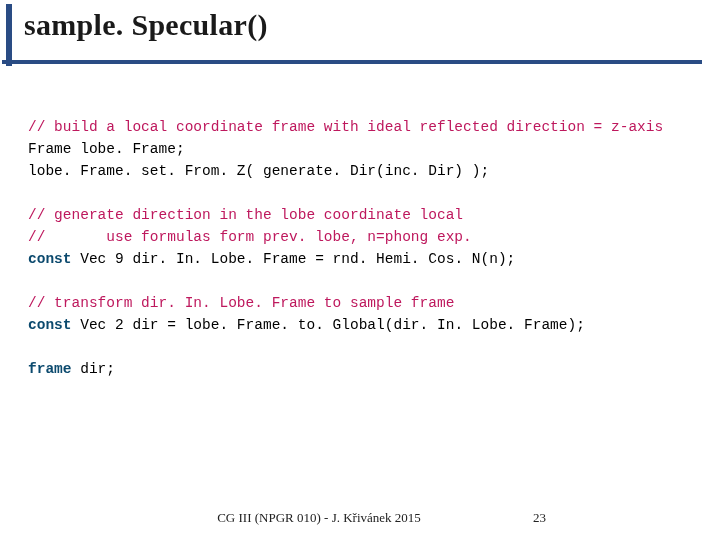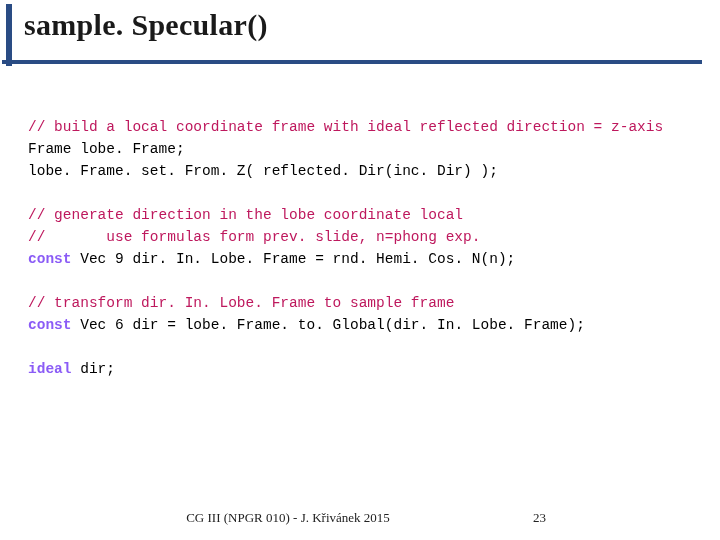--- a/index.html
+++ b/index.html
@@ -47,30 +47,31 @@
     top: 116px;
     left: 28px;
     right: 10px;
     font-family: "Courier New", Courier, monospace;
     font-size: 14.5px;
     line-height: 22px;
     white-space: pre;
     color: #000000;
   }
   .comment { color: #be185d; }
-  .kw { font-weight: bold; color: #8b5cf6; }
+  .kw { font-weight: bold; color: #0c4a6e; }
   .footer {
     position: absolute;
     bottom: 14px;
     left: 0;
     width: 100%;
     text-align: center;
     font-size: 13px;
     color: #222;
     font-family: "Times New Roman", Times, serif;
+    padding-left: 31px;
   }
   .pagenum {
     position: absolute;
     bottom: 14px;
     right: 30px;
     font-size: 13px;
     color: #222;
     font-family: "Times New Roman", Times, serif;
     margin-left: 32px;
   }
@@ -79,27 +80,27 @@
 <body>
 
 <div class="slide">
 
   <div class="title-bar"></div>
   <div class="title-underline"></div>
   <div class="title">sample. Specular()</div>
 
   <div class="code-area"><span class="comment">// build a local coordinate frame with ideal reflected direction = z-axis</span>
 <span>Frame lobe. Frame;</span>
-<span>lobe. Frame. set. From. Z( reflected. Dir(inc. Dir) );</span>
+<span>lobe. Frame. set. From. Z( generate. Dir(inc. Dir) );</span>
 
 <span class="comment">// generate direction in the lobe coordinate local</span>
-<span class="comment">//       use formulas form prev. slide, n=phong exp.</span>
+<span class="comment">//       use formulas form prev. lobe, n=phong exp.</span>
 <span class="kw">const</span><span> Vec 9 dir. In. Lobe. Frame = rnd. Hemi. Cos. N(n);</span>
 
 <span class="comment">// transform dir. In. Lobe. Frame to sample frame</span>
-<span class="kw">const</span><span> Vec 6 dir = lobe. Frame. to. Global(dir. In. Lobe. Frame);</span>
+<span class="kw">const</span><span> Vec 2 dir = lobe. Frame. to. Global(dir. In. Lobe. Frame);</span>
 
-<span class="kw">ideal</span><span> dir;</span></div>
+<span class="kw">frame</span><span> dir;</span></div>
 
   <div class="footer">CG III (NPGR 010) - J. Křivánek 2015</div>
   <div class="pagenum">23</div>
 
 </div>
 
 </body></html>

